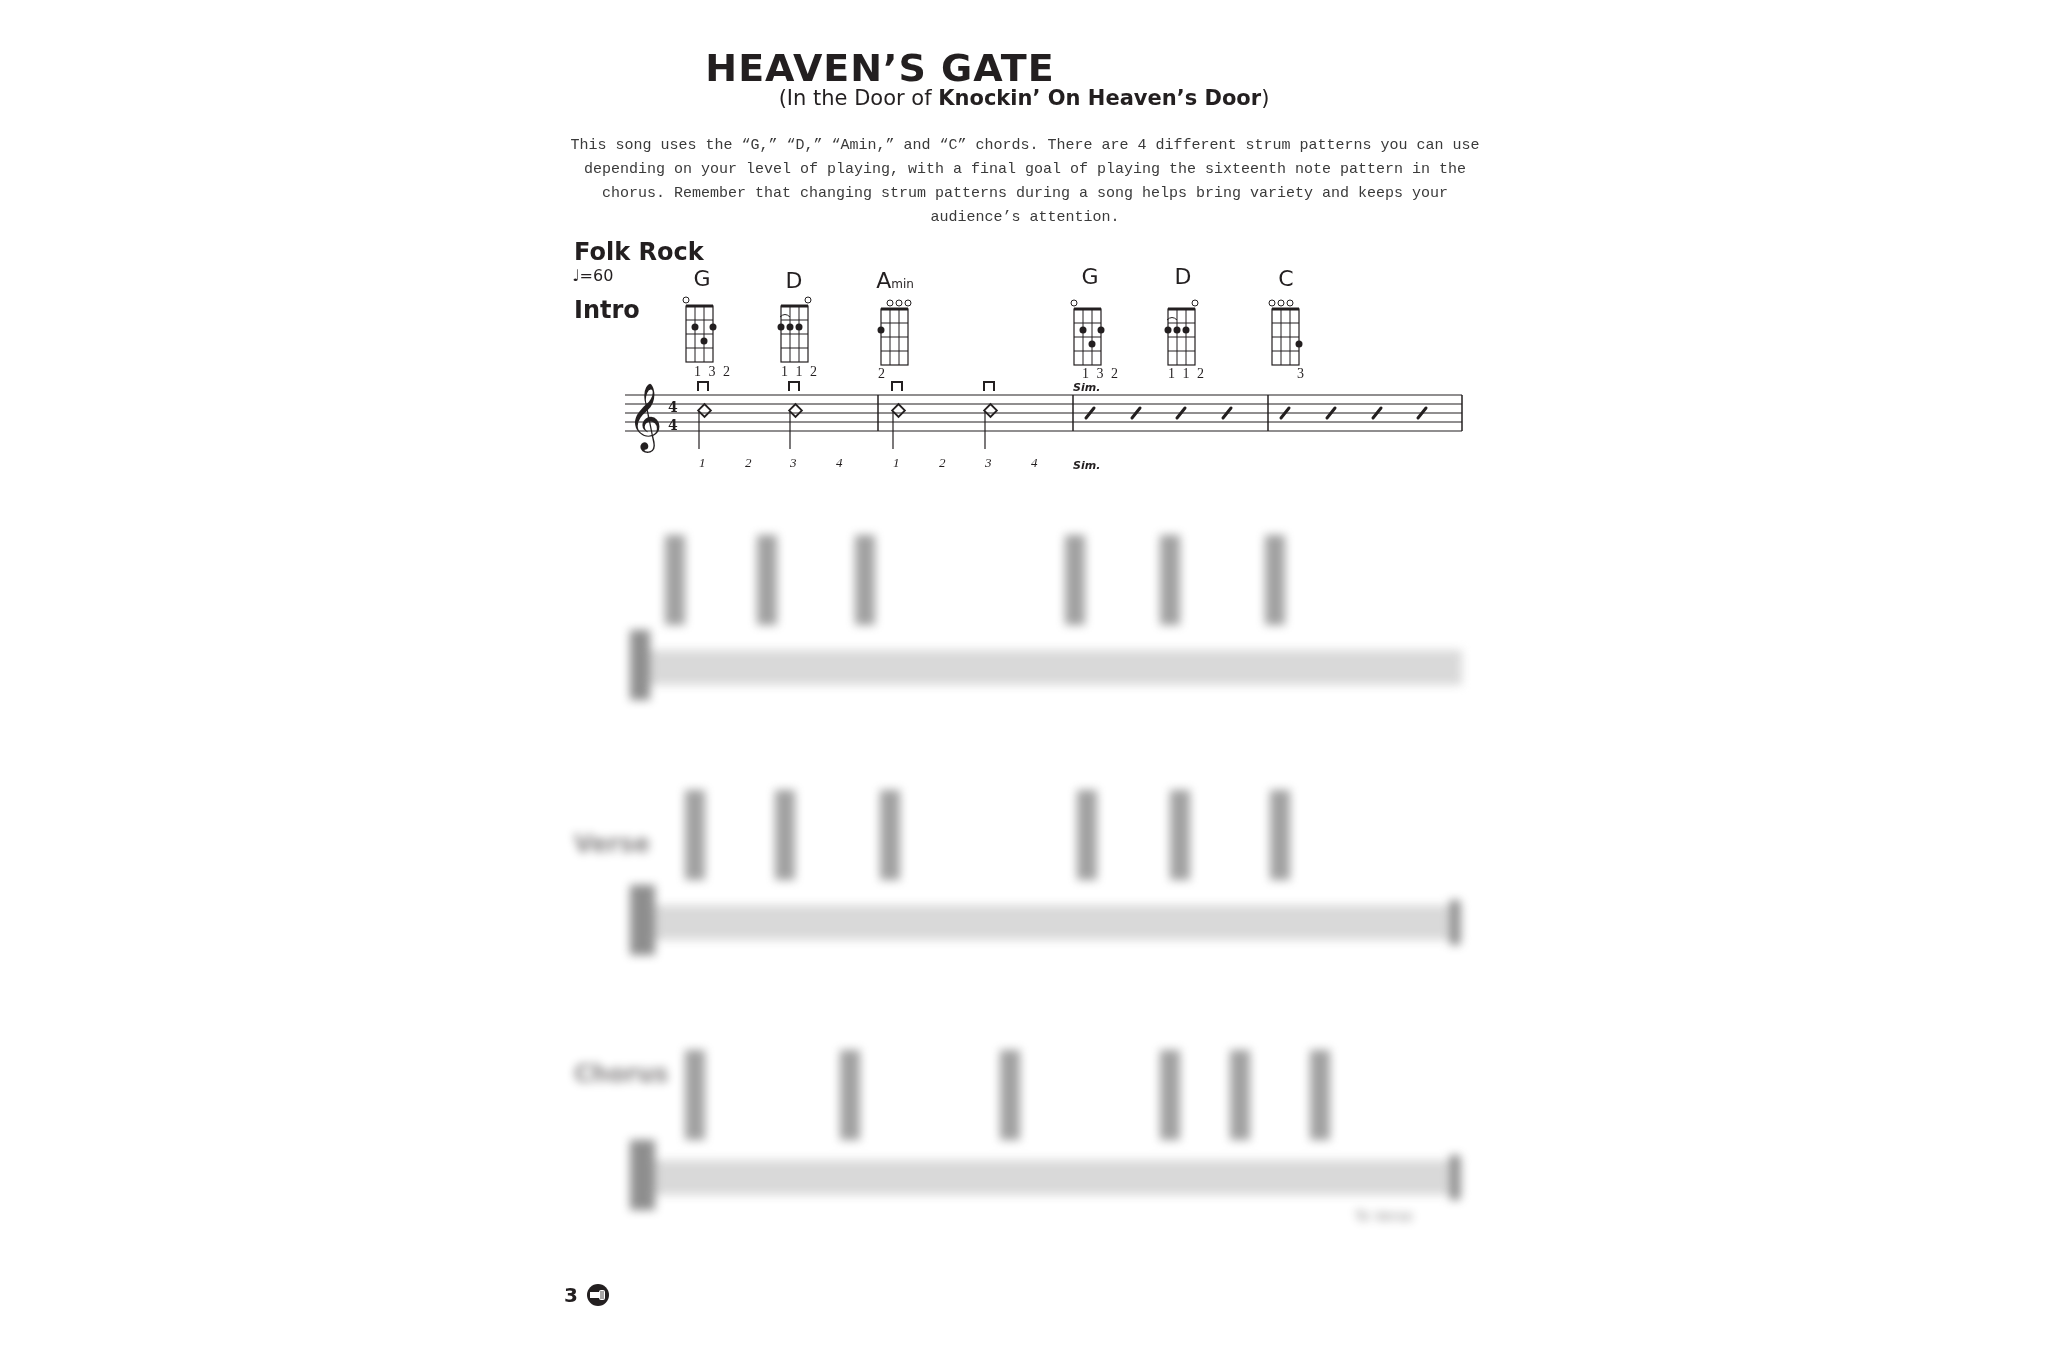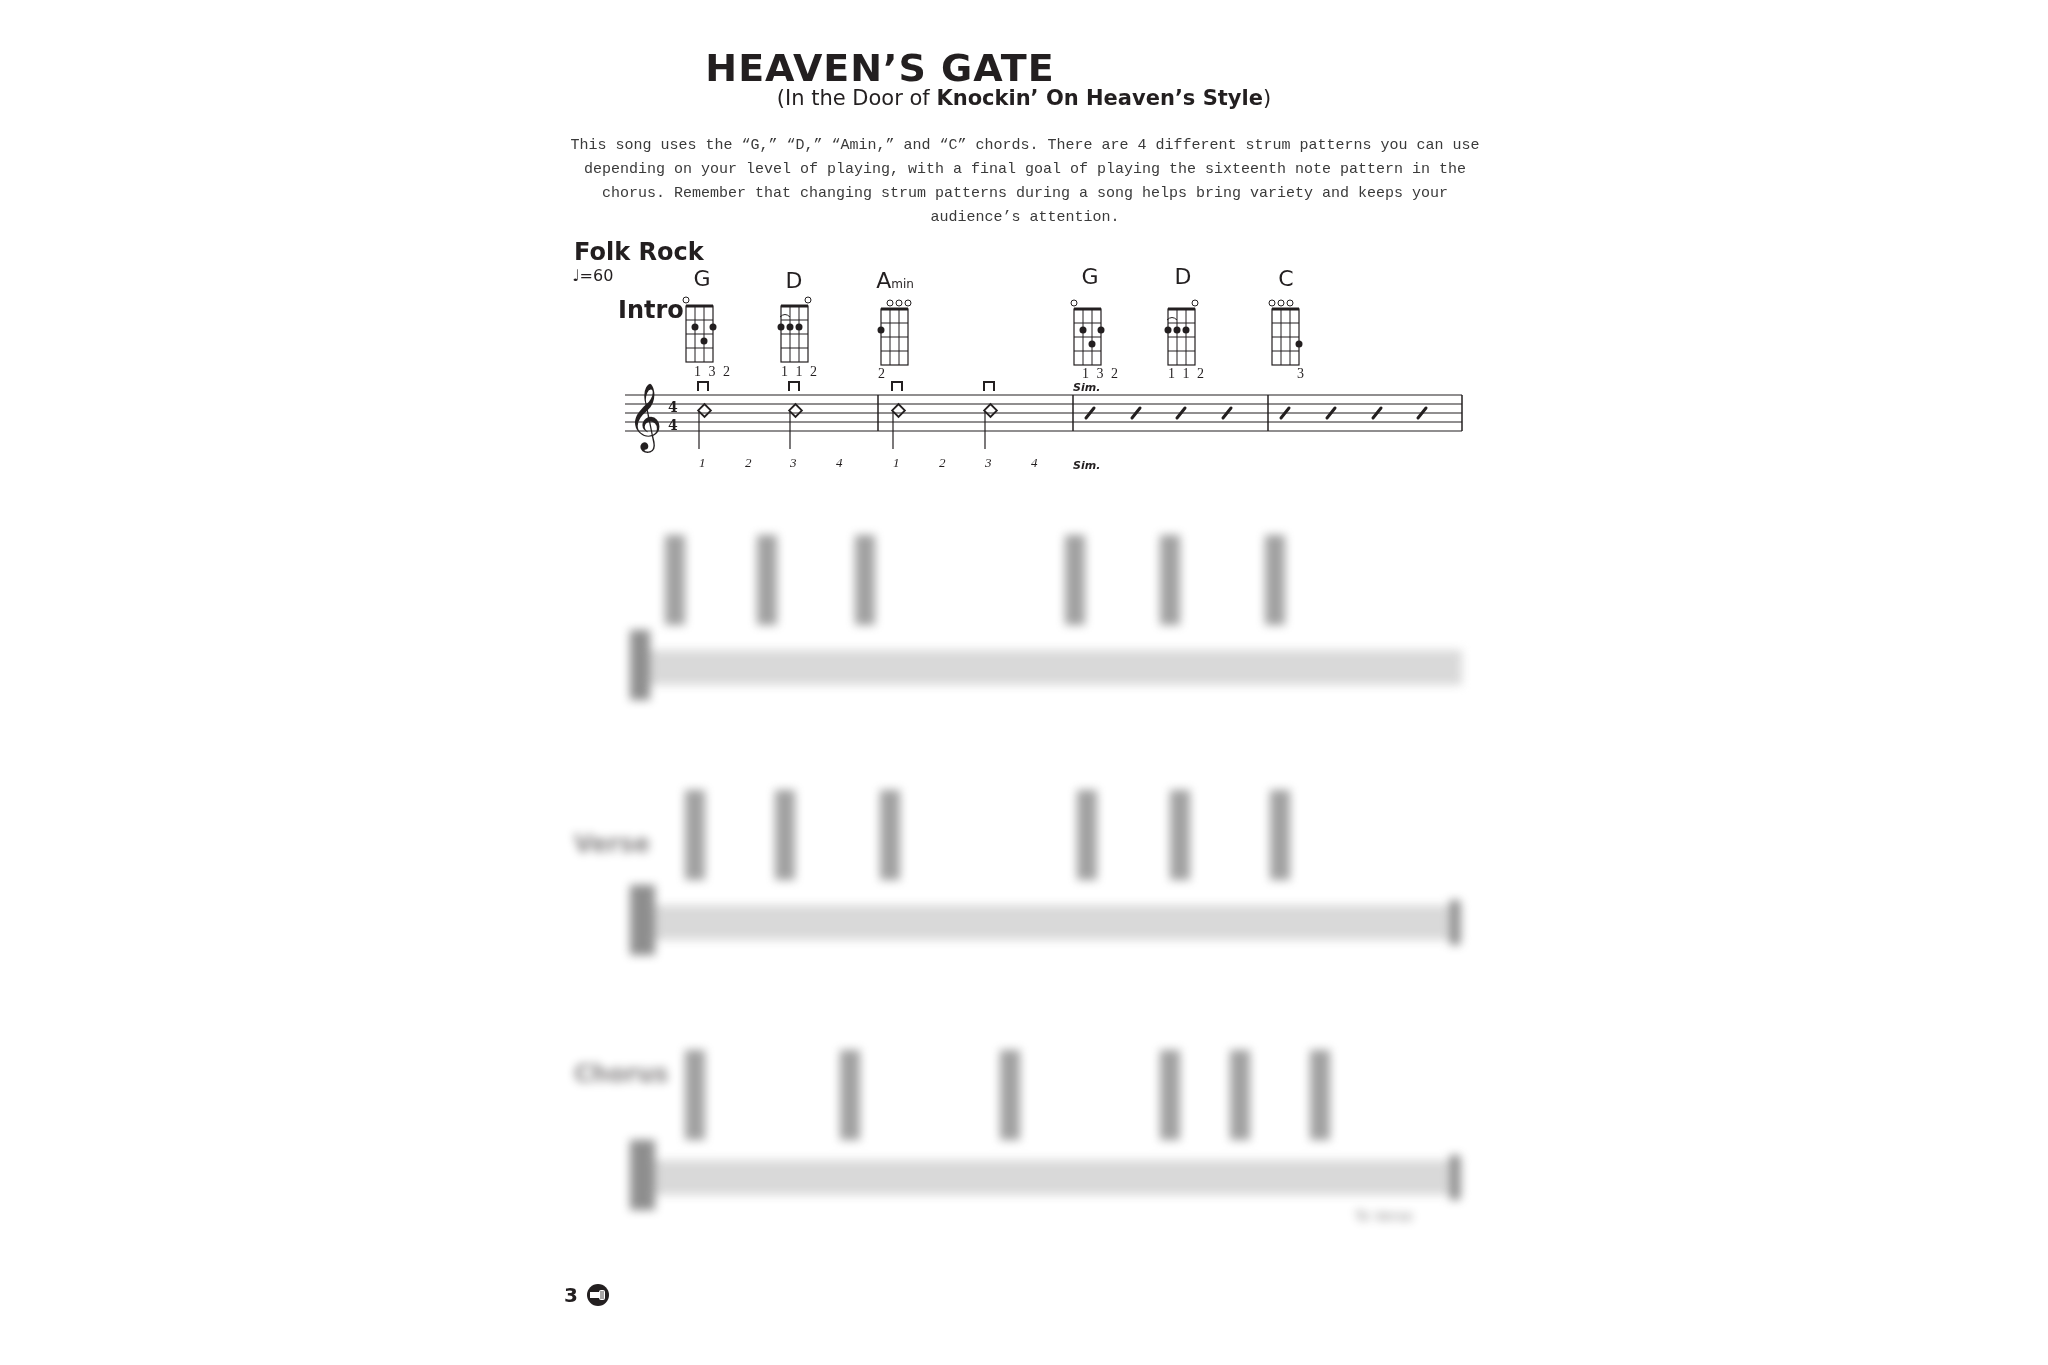--- a/index.html
+++ b/index.html
@@ -18,29 +18,29 @@
   .fingers { font-family:"Liberation Serif", serif; font-size:14px; letter-spacing:2px; }
   .count { font-family:"Liberation Serif", serif; font-style:italic; font-size:13px; }
   .sim { font-weight:700; font-style:italic; font-size:11px; }
   .blurred { filter: blur(5px); opacity:0.55; }
   #page-num { left:564px; top:1283px; font-weight:900; font-size:20px; }
 </style>
 </head>
 <body>
 
 <div id="title" class="abs">HEAVEN’S GATE</div>
-<div id="subtitle" class="abs"><span>(In the Door of </span><b>Knockin’ On Heaven’s Style</b><span>)</span></div>
+<div id="subtitle" class="abs"><span>(In the Door of </span><b>Knockin’ On Heaven’s Door</b><span>)</span></div>
 
 <div id="intro-text" class="abs">This song uses the “G,” “D,” “Amin,” and “C” chords. There are 4 different strum patterns you can use depending on your level of playing, with a final goal of playing the sixteenth note pattern in the chorus. Remember that changing strum patterns during a song helps bring variety and keeps your audience’s attention.</div>
 
 <div class="abs label-bold" style="left:574px;top:238px;">Folk Rock</div>
 <div class="abs" style="left:572px;top:266px;font-size:16px;">
   <span>♩</span><span>=60</span>
 </div>
-<div class="abs label-bold" style="left:574px;top:296px;margin-left:44px;">Intro</div>
+<div class="abs label-bold" style="left:574px;top:296px;">Intro</div>
 
 <div class="abs chord-name" style="left:682px;top:266px;">G</div>
 <div class="abs chord-name" style="left:774px;top:268px;">D</div>
 <div class="abs chord-name" style="left:870px;top:268px;width:50px;"><span>A</span><span class="sub">min</span></div>
 <div class="abs chord-name" style="left:1070px;top:264px;">G</div>
 <div class="abs chord-name" style="left:1163px;top:264px;">D</div>
 <div class="abs chord-name" style="left:1266px;top:266px;">C</div>
 
 <svg class="abs" style="left:0;top:0;" width="2048" height="480">
   <defs>

